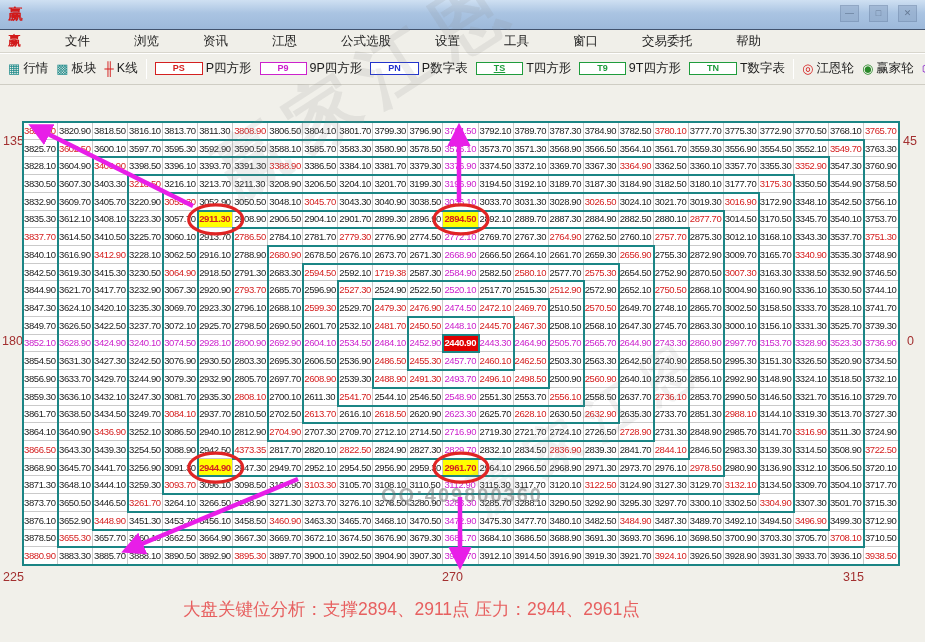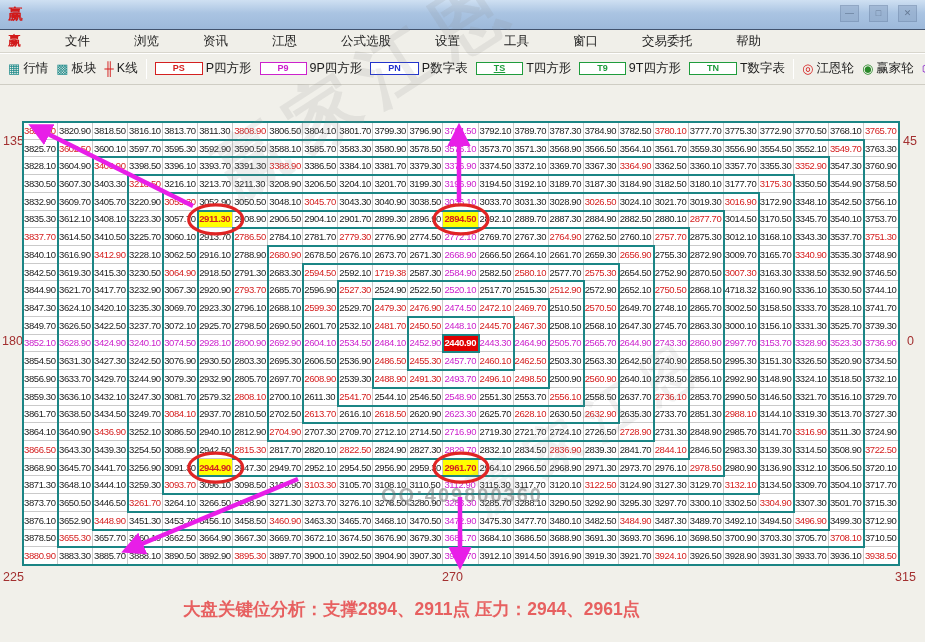--- a/index.html
+++ b/index.html
@@ -63,21 +63,21 @@
   .cell.center{background:#e00000;color:#ffffff;font-weight:bold;}
   .ring{position:absolute;border:2px solid #1b8585;pointer-events:none;}
   
   #overlay{position:absolute;left:0;top:0;width:925px;height:642px;pointer-events:none;}
   
   .wm-brand{position:absolute;font-size:72px;color:rgba(140,140,140,0.15);font-weight:bold;
     letter-spacing:14px;white-space:nowrap;pointer-events:none;}
   #wm-qq{position:absolute;left:381px;top:484px;font-size:20px;font-weight:bold;
     color:rgba(110,110,110,0.5);letter-spacing:2px;pointer-events:none;}
   
-  #statusbar{position:absolute;left:183px;top:597px;font-size:17.5px;font-weight:bold;color:#e76060;}
+  #statusbar{position:absolute;left:183px;top:597px;font-size:17.5px;font-weight:normal;color:#e76060;}
 </style>
 </head>
 <body>
 
 <div id="titlebar">
   <span id="app-icon">赢</span>
   <div id="winbtns">
     <span class="winbtn">—</span>
     <span class="winbtn">□</span>
     <span class="winbtn">✕</span>
@@ -170,21 +170,21 @@
   <div class="btn3d" id="btn-support">支撑位</div>
   <span class="corner-label" style="left:448px;top:10px;font-family:Liberation Mono, monospace;">90</span>
   <span id="header-title">江恩矩阵图关键位测算预判</span>
   <span class="corner-label" style="left:903px;top:10px;">45</span>
 </div>
 
 <span class="corner-label" style="left:2px;top:334px;text-align:center;">180</span>
 <span class="corner-label" style="left:907px;top:334px;">0</span>
 <span class="corner-label" style="left:3px;top:570px;">225</span>
 <span class="corner-label" style="left:442px;top:570px;">270</span>
-<span class="corner-label" style="left:895px;top:570px;">315</span>
+<span class="corner-label" style="left:843px;top:570px;">315</span>
 
 <div id="grid-wrap">
   <div id="grid">
       <div class="cell red">3823.30</div>
       <div class="cell">3820.90</div>
       <div class="cell">3818.50</div>
       <div class="cell">3816.10</div>
       <div class="cell">3813.70</div>
       <div class="cell">3811.30</div>
       <div class="cell red">3808.90</div>
@@ -419,21 +419,21 @@
       <div class="cell">2524.90</div>
       <div class="cell">2522.50</div>
       <div class="cell mag">2520.10</div>
       <div class="cell">2517.70</div>
       <div class="cell">2515.30</div>
       <div class="cell red">2512.90</div>
       <div class="cell">2572.90</div>
       <div class="cell">2652.10</div>
       <div class="cell red">2750.50</div>
       <div class="cell">2868.10</div>
-      <div class="cell">4718.32</div>
+      <div class="cell">3004.90</div>
       <div class="cell">3160.90</div>
       <div class="cell">3336.10</div>
       <div class="cell">3530.50</div>
       <div class="cell">3744.10</div>
       <div class="cell">3847.30</div>
       <div class="cell">3624.10</div>
       <div class="cell">3420.10</div>
       <div class="cell">3235.30</div>
       <div class="cell">3069.70</div>
       <div class="cell">2923.30</div>
@@ -554,21 +554,21 @@
       <div class="cell">2992.90</div>
       <div class="cell">3148.90</div>
       <div class="cell">3324.10</div>
       <div class="cell">3518.50</div>
       <div class="cell">3732.10</div>
       <div class="cell">3859.30</div>
       <div class="cell">3636.10</div>
       <div class="cell">3432.10</div>
       <div class="cell">3247.30</div>
       <div class="cell">3081.70</div>
-      <div class="cell">2579.32</div>
+      <div class="cell">2935.30</div>
       <div class="cell red">2808.10</div>
       <div class="cell">2700.10</div>
       <div class="cell">2611.30</div>
       <div class="cell red">2541.70</div>
       <div class="cell">2544.10</div>
       <div class="cell">2546.50</div>
       <div class="cell mag">2548.90</div>
       <div class="cell">2551.30</div>
       <div class="cell">2553.70</div>
       <div class="cell red">2556.10</div>
@@ -630,21 +630,21 @@
       <div class="cell">3141.70</div>
       <div class="cell red">3316.90</div>
       <div class="cell">3511.30</div>
       <div class="cell">3724.90</div>
       <div class="cell red">3866.50</div>
       <div class="cell">3643.30</div>
       <div class="cell">3439.30</div>
       <div class="cell">3254.50</div>
       <div class="cell">3088.90</div>
       <div class="cell">2942.50</div>
-      <div class="cell red">2815.30</div>
+      <div class="cell red">4373.35</div>
       <div class="cell">2817.70</div>
       <div class="cell">2820.10</div>
       <div class="cell red">2822.50</div>
       <div class="cell">2824.90</div>
       <div class="cell">2827.30</div>
       <div class="cell mag">2829.70</div>
       <div class="cell">2832.10</div>
       <div class="cell">2834.50</div>
       <div class="cell red">2836.90</div>
       <div class="cell">2839.30</div>

